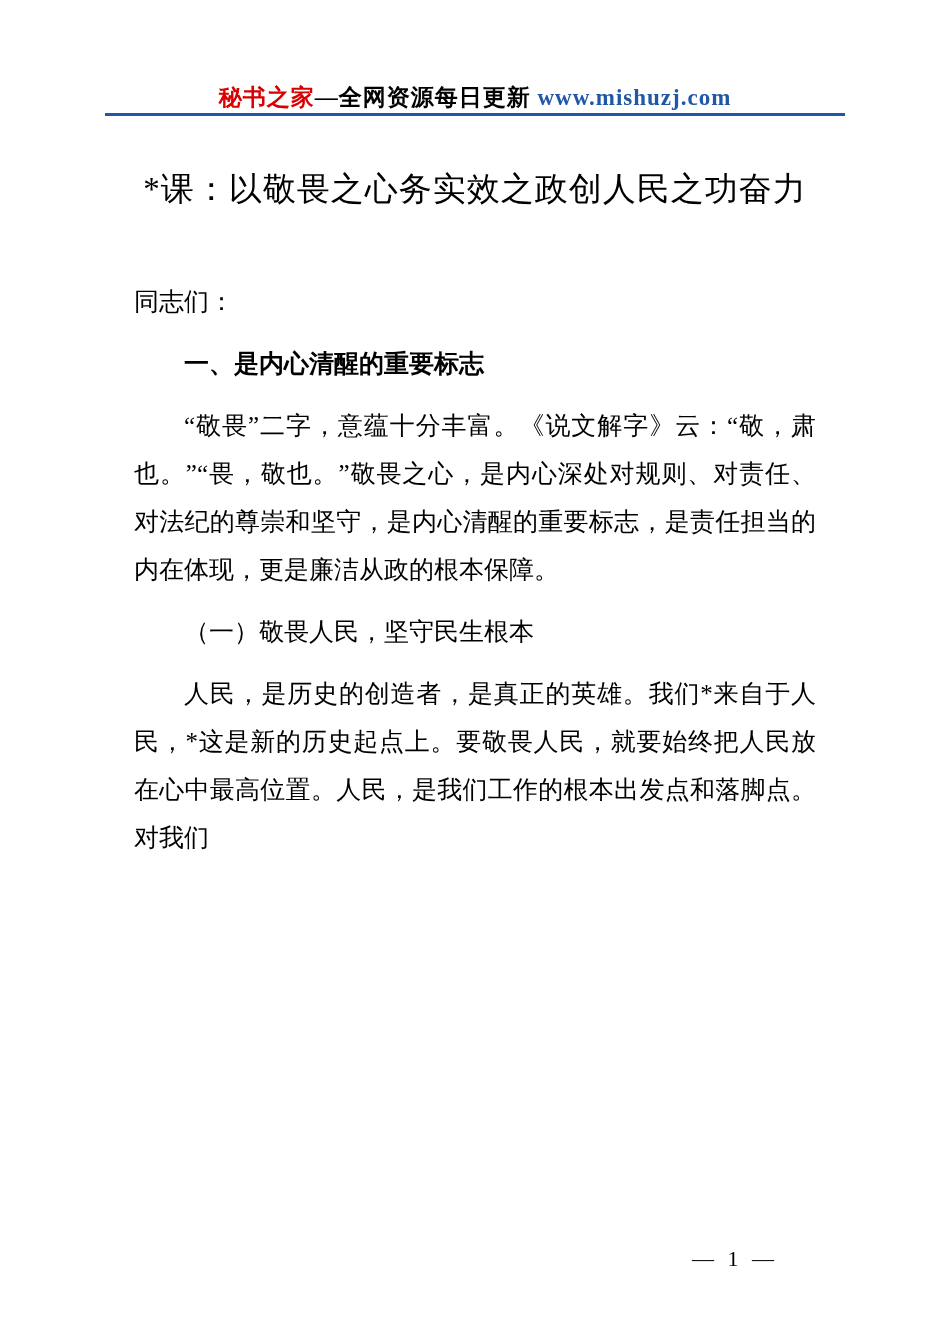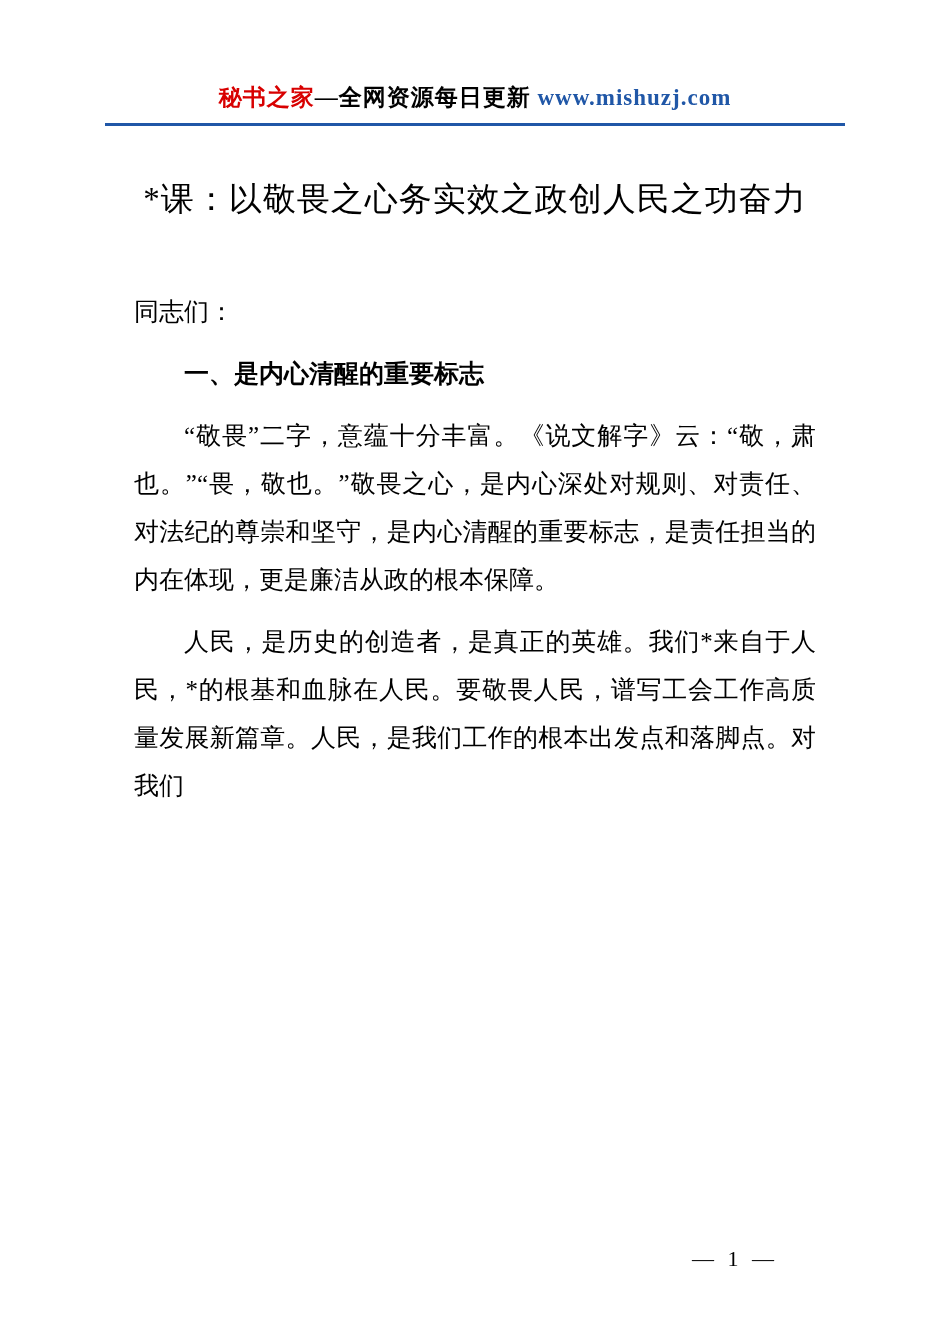--- a/index.html
+++ b/index.html
@@ -14,21 +14,20 @@
     background: #ffffff;
     overflow: hidden;
     font-family: "Liberation Serif", "DejaVu Serif", serif;
     color: #000000;
     box-sizing: border-box;
   }
   
   .doc-header {
     margin: 82px 105px 0 105px;
     text-align: center;
-    padding-bottom: 10px;
     border-bottom: 3px solid var(--rule-blue, #2057a7);
     font-size: 23px;
     font-weight: bold;
     letter-spacing: 1px;
     white-space: nowrap;
   }
   .brand-red { color: var(--brand-red, #d80000); }
   .tagline-dark { color: #000000; }
   .url-blue { color: var(--link-blue, #2057a7); }
 
@@ -79,18 +78,19 @@
   </div>
 
   <div class="doc-title">
     <div>*课：以敬畏之心务实效之政创人民之功奋力</div>
   </div>
 
   <div class="doc-body">
     <p>同志们：</p>
     <p class="indent bold">一、是内心清醒的重要标志</p>
     <p class="indent">“敬畏”二字，意蕴十分丰富。《说文解字》云：“敬，肃也。”“畏，敬也。”敬畏之心，是内心深处对规则、对责任、对法纪的尊崇和坚守，是内心清醒的重要标志，是责任担当的内在体现，更是廉洁从政的根本保障。</p>
-    <p class="indent">人民，是历史的创造者，是真正的英雄。我们*来自于人民，*的根基和血脉在人民。要敬畏人民，谱写工会工作高质量发展新篇章。人民，是我们工作的根本出发点和落脚点。对我们</p>
+    <p class="indent">（一）敬畏人民，坚守民生根本</p>
+    <p class="indent">人民，是历史的创造者，是真正的英雄。我们*来自于人民，*这是新的历史起点上。要敬畏人民，就要始终把人民放在心中最高位置。人民，是我们工作的根本出发点和落脚点。对我们</p>
   </div>
 
   <div class="page-number">— 1 —</div>
 
 </div>
 
 </body></html>

